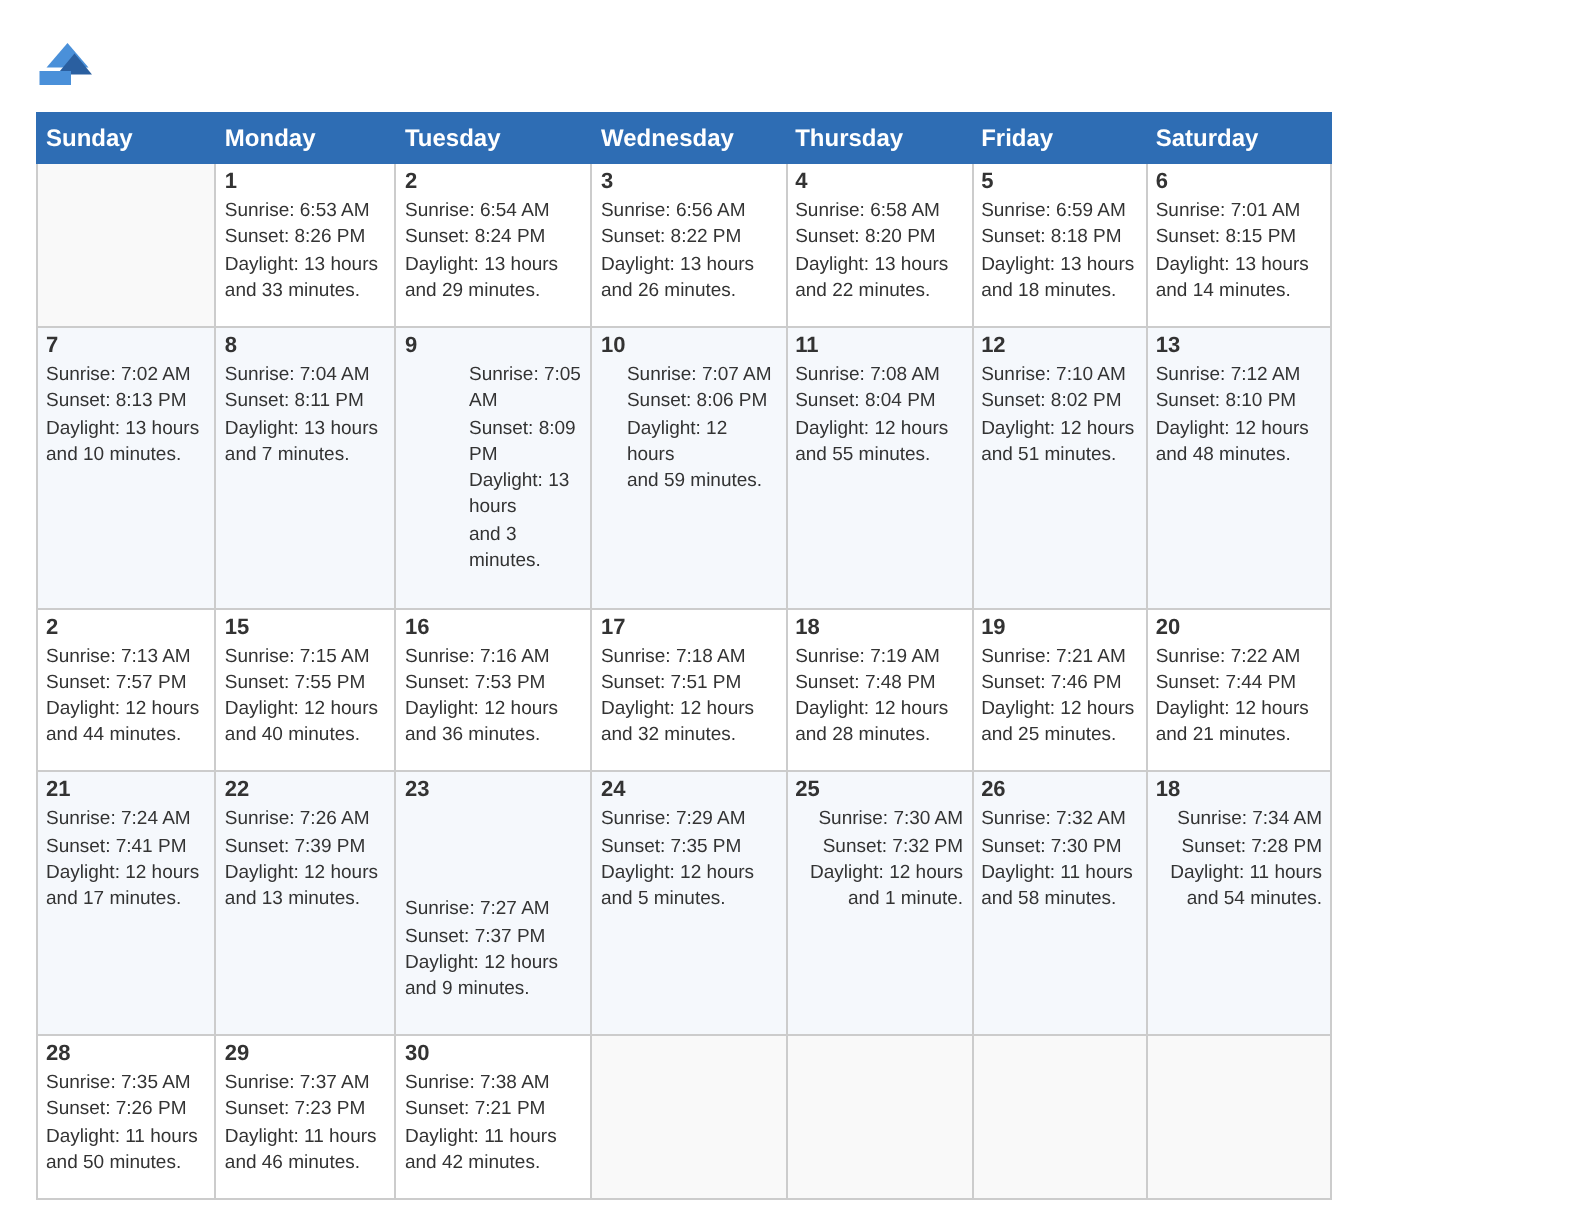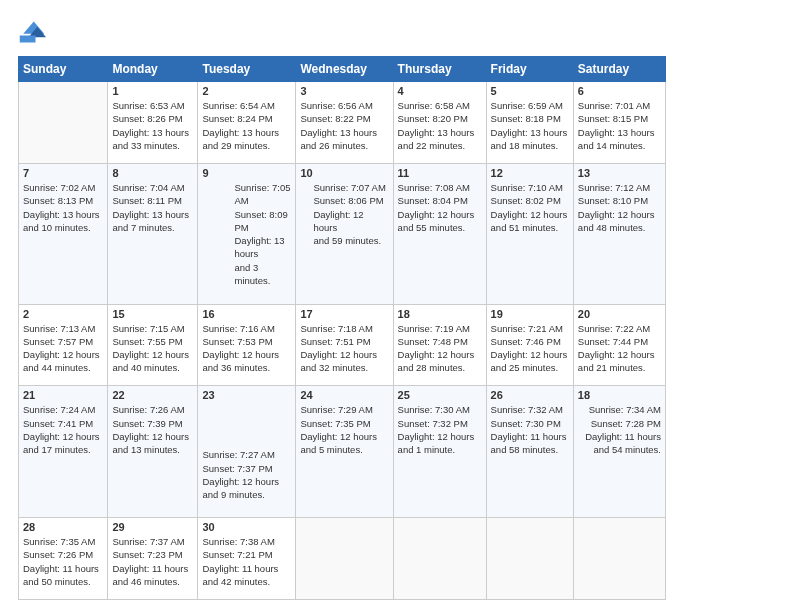--- a/index.html
+++ b/index.html
@@ -305,21 +305,21 @@
           </td>
           <td>
             <span class="day-num">24</span>
             <div class="cell-content" style="white-space: pre-line;">Sunrise: 7:29 AM
 Sunset: 7:35 PM
 Daylight: 12 hours
 and 5 minutes.</div>
           </td>
           <td>
             <span class="day-num">25</span>
-            <div class="cell-content" style="white-space: pre-line;">Sunrise: 7:30 AM
+            <div class="cell-content" style="white-space: pre-line; text-align: right;">Sunrise: 7:30 AM
 Sunset: 7:32 PM
 Daylight: 12 hours
 and 1 minute.</div>
           </td>
           <td>
             <span class="day-num">26</span>
             <div class="cell-content" style="white-space: pre-line;">Sunrise: 7:32 AM
 Sunset: 7:30 PM
 Daylight: 11 hours
 and 58 minutes.</div>

